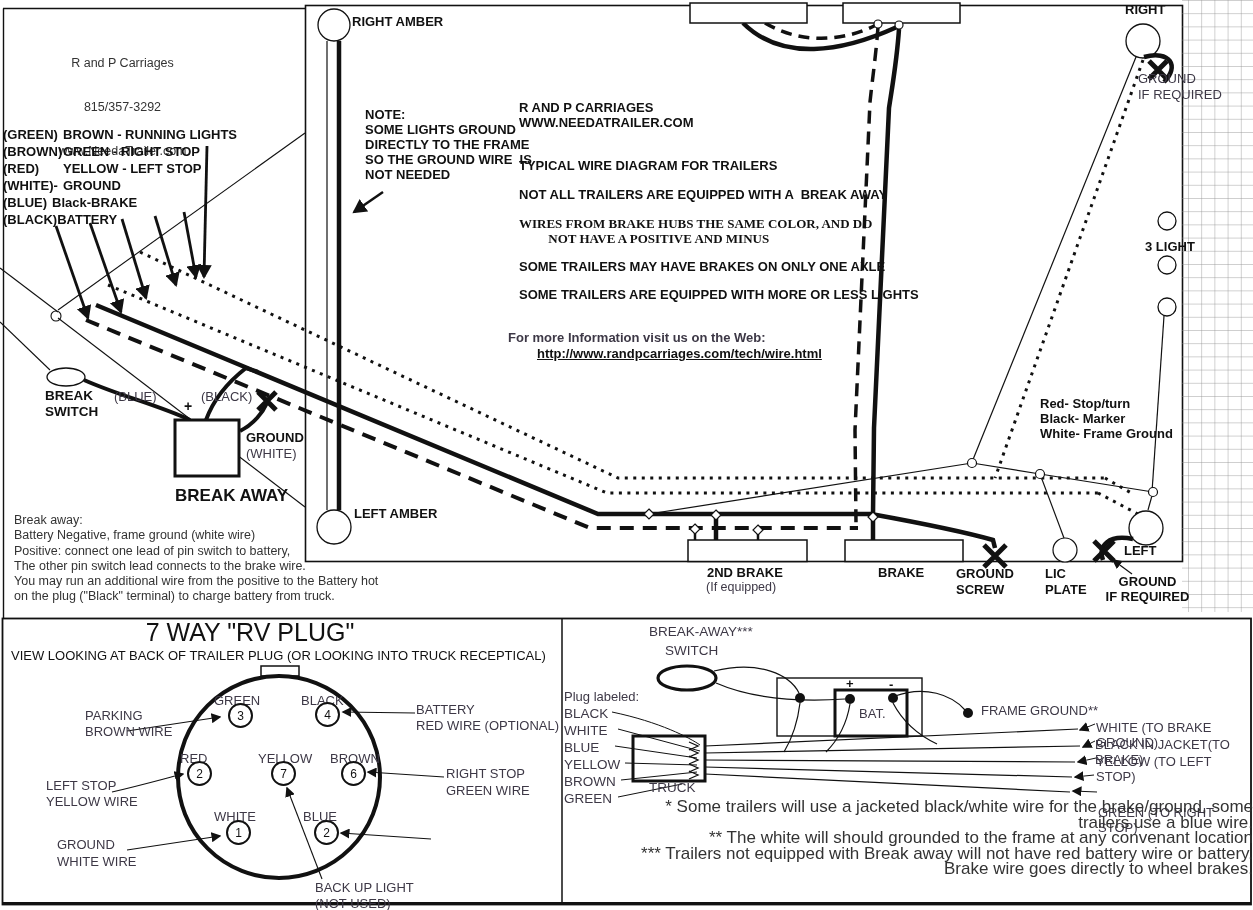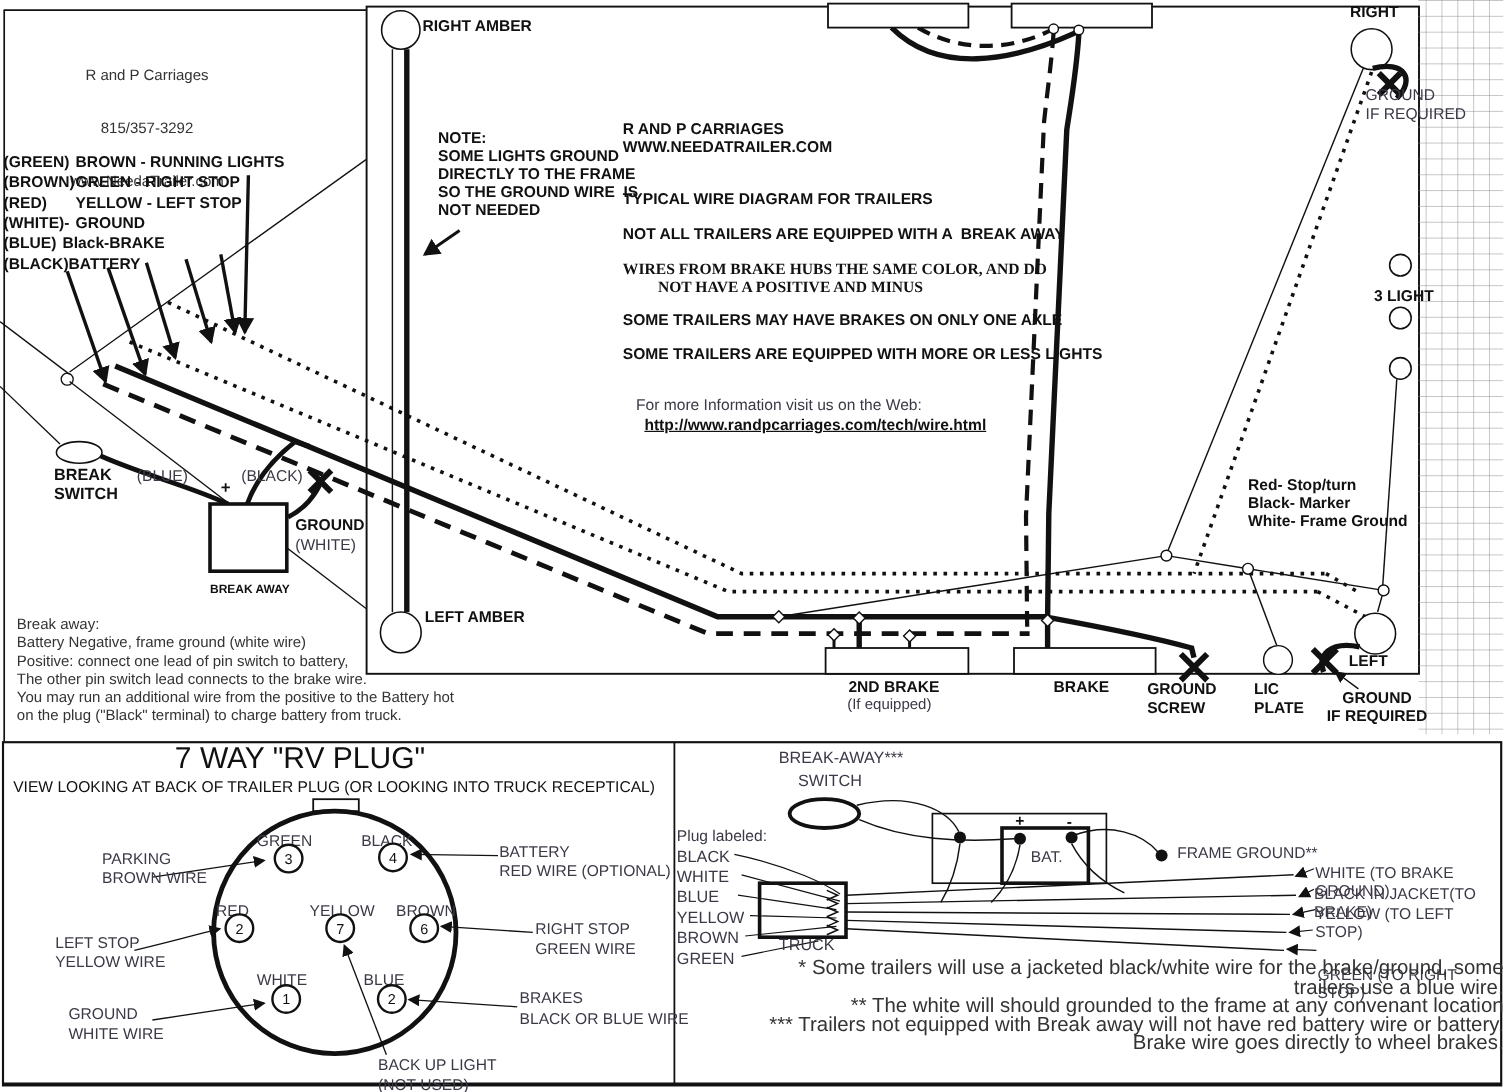--- a/index.html
+++ b/index.html
@@ -251,21 +251,21 @@
 NOT NEEDED</div>
 
 <div class="t b" style="left:519px;top:100px;">R AND P CARRIAGES</div>
 <div class="t b" style="left:519px;top:115px;">WWW.NEEDATRAILER.COM</div>
 <div class="t b" style="left:519px;top:158px;">TYPICAL WIRE DIAGRAM FOR TRAILERS</div>
 <div class="t b" style="left:519px;top:187px;">NOT ALL TRAILERS ARE EQUIPPED WITH A  BREAK AWAY</div>
 <div class="t b" style="left:519px;top:216px;line-height:15px;font-family:Liberation Serif, serif;">WIRES FROM BRAKE HUBS THE SAME COLOR, AND DO
          NOT HAVE A POSITIVE AND MINUS</div>
 <div class="t b" style="left:519px;top:259px;">SOME TRAILERS MAY HAVE BRAKES ON ONLY ONE AXLE</div>
 <div class="t b" style="left:519px;top:287px;">SOME TRAILERS ARE EQUIPPED WITH MORE OR LESS LIGHTS</div>
-<div class="t g" style="left:530px;top:330px;">For more Information visit us on the Web:</div>
+<div class="t g" style="left:508px;top:330px;font-weight:bold;">For more Information visit us on the Web:</div>
 <div class="t b u" style="left:537px;top:346px;">http://www.randpcarriages.com/tech/wire.html</div>
 
 <div class="t b" style="left:1125px;top:2px;">RIGHT</div>
 <div class="t g" style="left:1138px;top:71px;line-height:16px;">GROUND
 IF REQUIRED</div>
 <div class="t b" style="left:1145px;top:239px;">3 LIGHT</div>
 <div class="t b" style="left:1040px;top:396px;line-height:15px;">Red- Stop/turn
 Black- Marker
 White- Frame Ground</div>
 <div class="t b" style="left:1124px;top:543px;">LEFT</div>
@@ -279,21 +279,21 @@
 <div class="t g" style="left:706px;top:580px;font-size:12.5px;">(If equipped)</div>
 <div class="t b" style="left:878px;top:565px;">BRAKE</div>
 
 <div class="t b" style="left:45px;top:388px;line-height:16px;font-size:13.5px;">BREAK
 SWITCH</div>
 <div class="t g" style="left:114px;top:389px;">(BLUE)</div>
 <div class="t g" style="left:201px;top:389px;">(BLACK)</div>
 <div class="t b" style="left:184px;top:398px;font-size:14px;">+</div>
 <div class="t b" style="left:246px;top:430px;">GROUND</div>
 <div class="t g" style="left:246px;top:446px;">(WHITE)</div>
-<div class="t b" style="left:175px;top:486px;font-size:10px;">BREAK AWAY</div>
+<div class="t b" style="left:175px;top:486px;font-size:17px;">BREAK AWAY</div>
 <div class="t" style="left:14px;top:513px;font-size:12.5px;line-height:15.3px;color:#333;">Break away:
 Battery Negative, frame ground (white wire)
 Positive: connect one lead of pin switch to battery,
 The other pin switch lead connects to the brake wire.
 You may run an additional wire from the positive to the Battery hot
 on the plug ("Black" terminal) to charge battery from truck.</div>
 
 <div class="t c" style="left:95px;top:618px;width:310px;font-size:25px;">7 WAY "RV PLUG"</div>
 <div class="t" style="left:11px;top:648px;white-space:nowrap;">VIEW LOOKING AT BACK OF TRAILER PLUG (OR LOOKING INTO TRUCK RECEPTICAL)</div>
 
@@ -316,22 +316,20 @@
 <div class="t g" style="left:57px;top:708px;line-height:16px;margin-left:28px;">PARKING
 BROWN WIRE</div>
 <div class="t g" style="left:416px;top:702px;line-height:16px;">BATTERY
 RED WIRE (OPTIONAL)</div>
 <div class="t g" style="left:46px;top:778px;line-height:16px;">LEFT STOP
 YELLOW WIRE</div>
 <div class="t g" style="left:446px;top:765px;line-height:17px;">RIGHT STOP
 GREEN WIRE</div>
 <div class="t g" style="left:57px;top:836px;line-height:17px;">GROUND
 WHITE WIRE</div>
-<div class="t g" style="left:433px;top:823px;line-height:17px;">BRAKES
-BLACK OR BLUE WIRE</div>
 <div class="t g" style="left:315px;top:880px;line-height:16px;">BACK UP LIGHT
 (NOT USED)</div>
 
 <div class="t g" style="left:649px;top:624px;font-size:13.5px;">BREAK-AWAY***</div>
 <div class="t g" style="left:665px;top:643px;font-size:13.5px;">SWITCH</div>
 <div class="t g" style="left:564px;top:689px;">Plug labeled:</div>
 
 <div class="t g" style="left:564px;top:706px;font-size:13.5px;">BLACK</div>
 <div class="t g" style="left:564px;top:723px;font-size:13.5px;">WHITE</div>
 <div class="t g" style="left:564px;top:740px;font-size:13.5px;">BLUE</div>

